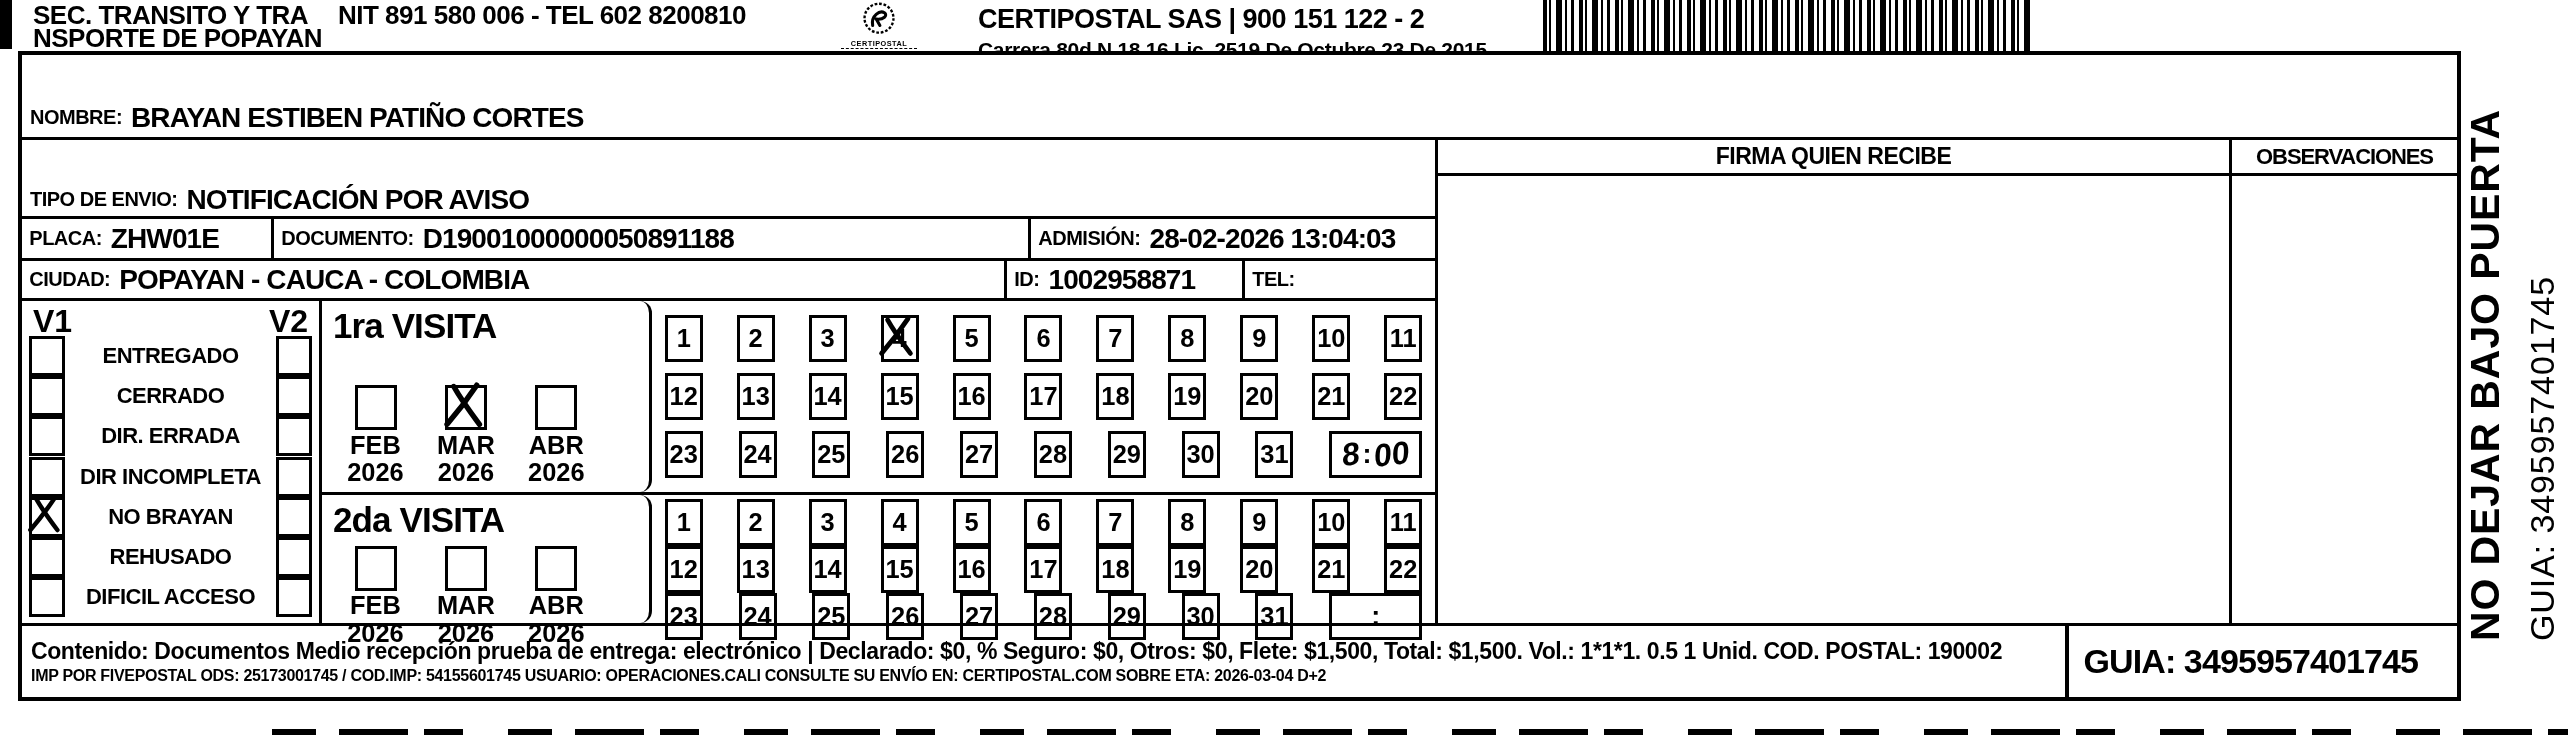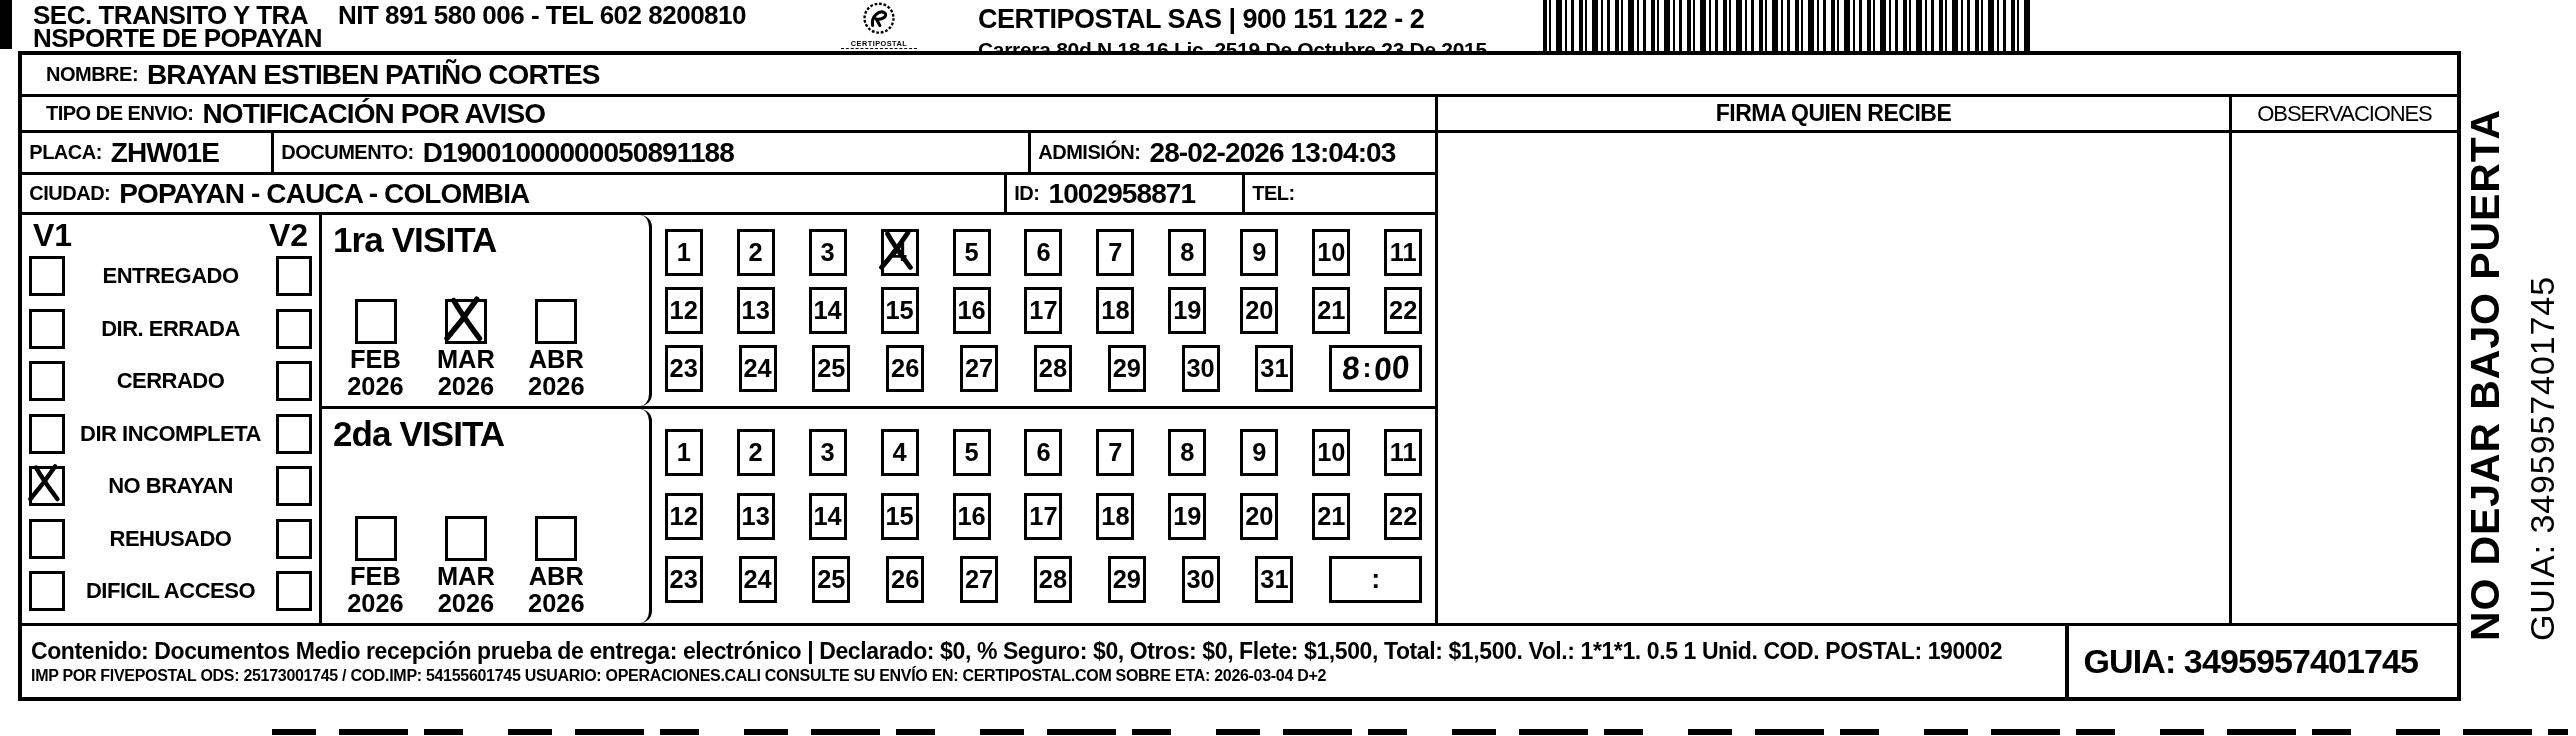--- a/index.html
+++ b/index.html
@@ -17,21 +17,21 @@
   .logo-label { font-size:7.3px; font-weight:700; letter-spacing:0.5px; border-bottom:0.9px dashed #000; }
   .carrier { position:absolute; left:978px; top:3.6px; }
   .carrier-name { font-size:27px; font-weight:700; letter-spacing:-0.5px; }
   .carrier-addr { font-size:21px; font-weight:700; margin-top:3.6px; letter-spacing:-0.3px; }
   .top-barcode {
     position:absolute; left:1543px; top:0; width:490px; height:51px;
     background: repeating-linear-gradient(90deg,#000 0 3.6px,#fff 3.6px 6.4px,#000 6.4px 8.2px,#fff 8.2px 12.7px,#000 12.7px 19px,#fff 19px 22px,#000 22px 23.6px,#fff 23.6px 28px,#000 28px 31px,#fff 31px 36px);
   }
   
   .table { position:absolute; left:18px; top:51px; width:2443px; height:650px; border:4.5px solid #000; display:flex; flex-direction:column; background:#fff; }
-  .row { display:flex; align-items:center; border-bottom:3.6px solid #000; padding-left:24px; }
+  .row { display:flex; align-items:center; border-bottom:3.6px solid #000; padding-left:8px;margin-top:43px; }
   .row-nombre { height:42px; }
   .row-direccion { height:38px; }
   .label { font-size:20px; font-weight:700; letter-spacing:-0.5px; white-space:nowrap; }
   .value { font-size:28px; font-weight:700; letter-spacing:-0.9px; margin-left:9px; white-space:nowrap; }
   .split { flex:1; display:flex; min-height:0; }
   .left-col { width:1416px; display:flex; flex-direction:column; border-right:3.6px solid #000; }
   .row-tipo { height:36px; }
   .row-cells { display:flex; align-items:stretch; border-bottom:3.6px solid #000; padding-left:0; }
   .row-placa { height:42px; }
   .row-ciudad { height:40px; }
@@ -62,21 +62,21 @@
   .mlabel,.myear { font-size:25.4px; font-weight:700; line-height:24.5px; }
   .day-panel { flex:1; display:flex; flex-direction:column; justify-content:space-evenly; padding:3.6px 12.7px; min-height:0; }
   .day-row { display:flex; justify-content:space-between; align-items:center; }
   .day { width:38px; height:47px; border:3.6px solid #000; display:flex; align-items:center; justify-content:center; font-size:25.4px; font-weight:700; position:relative; flex:none; }
   .timebox { width:93px; height:47px; border:3.6px solid #000; display:flex; align-items:center; justify-content:center; font-size:27px; font-weight:700; flex:none; gap:2.7px; }
   .hand { font-size:32px; font-weight:700; transform:rotate(-6deg) skewX(-8deg); display:inline-block; }
   
   .right-col { flex:1; display:flex; flex-direction:column; }
   .rc-header { height:36px; border-bottom:3.6px solid #000; display:flex; }
   .firma-head { flex:1; border-right:3.6px solid #000; display:flex; align-items:center; justify-content:center; font-size:23px; font-weight:700; letter-spacing:-0.5px; }
-  .obs-head { width:225px; display:flex; align-items:center; justify-content:center; font-size:22px; font-weight:400; letter-spacing:-1.1px; }
+  .obs-head { width:225px; display:flex; align-items:center; justify-content:center; font-size:22px; font-weight:700; letter-spacing:-1.1px; }
   .rc-body { flex:1; display:flex; }
   .firma-body { flex:1; border-right:3.6px solid #000; }
   .obs-body { width:225px; }
   
   .bottom-band { height:74px; border-top:3.6px solid #000; display:flex; }
   .footer-text { flex:1; border-right:4.5px solid #000; display:flex; flex-direction:column; justify-content:center; gap:2.7px; padding:3.6px 9px; overflow:hidden; }
   .footer-line1 { font-size:23px; font-weight:700; letter-spacing:-0.4px; white-space:nowrap; }
   .footer-line2 { font-size:16px; font-weight:700; letter-spacing:-0.3px; white-space:nowrap; }
   .guia-cell { width:388px; display:flex; align-items:center; padding-left:14.5px; font-size:34px; font-weight:700; letter-spacing:-0.9px; white-space:nowrap; }
   
@@ -168,26 +168,26 @@
               <span>V2</span>
             </div>
             <div class="status-rows">
                 <div class="status-row">
                   <div class="cb"></div>
                   <div class="status-label">ENTREGADO</div>
                   <div class="cb"></div>
                 </div>
                 <div class="status-row">
                   <div class="cb"></div>
+                  <div class="status-label">CERRADO</div>
+                  <div class="cb"></div>
+                </div>
+                <div class="status-row">
+                  <div class="cb"></div>
                   <div class="status-label">DIR. ERRADA</div>
-                  <div class="cb"></div>
-                </div>
-                <div class="status-row">
-                  <div class="cb"></div>
-                  <div class="status-label">CERRADO</div>
                   <div class="cb"></div>
                 </div>
                 <div class="status-row">
                   <div class="cb"></div>
                   <div class="status-label">DIR INCOMPLETA</div>
                   <div class="cb"></div>
                 </div>
                 <div class="status-row">
                   <div class="cb">
                     <svg class="xmark" viewBox="0 0 32 32">

